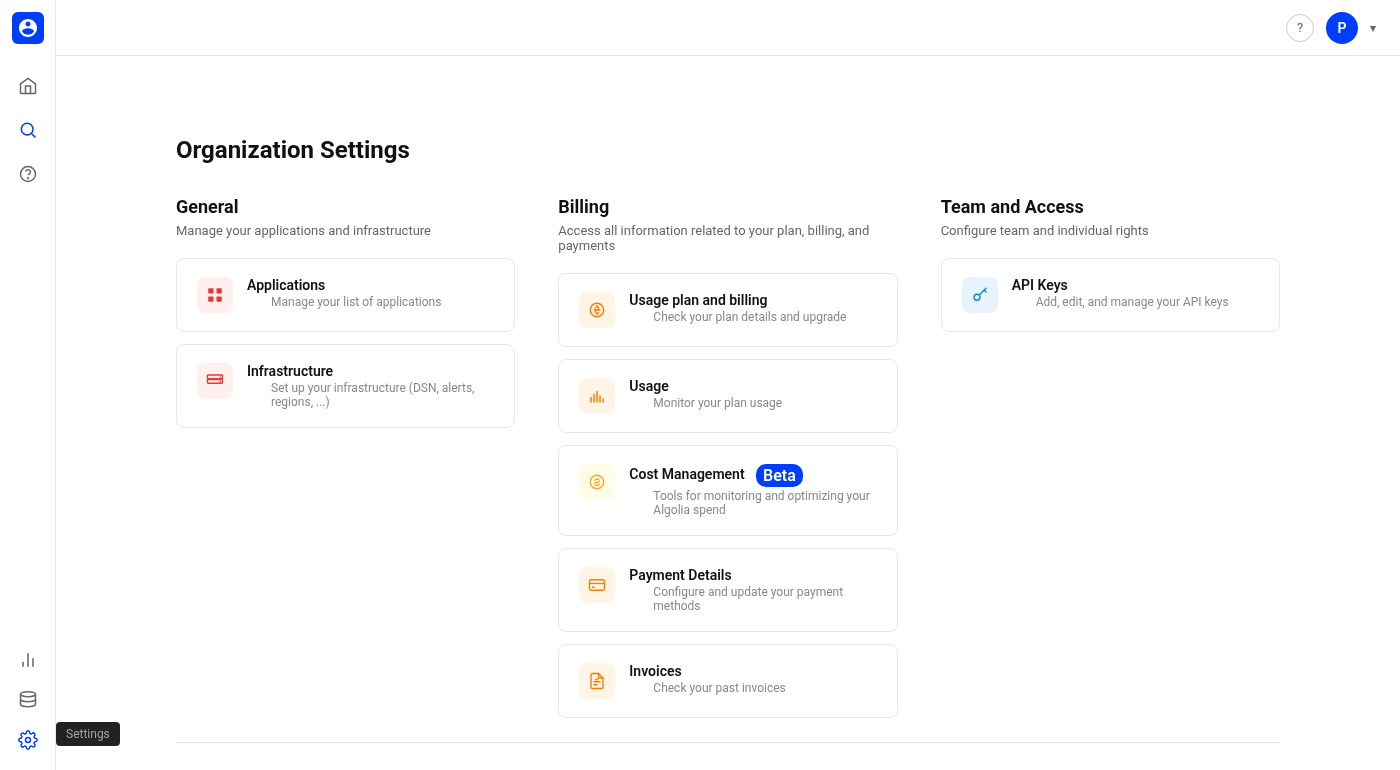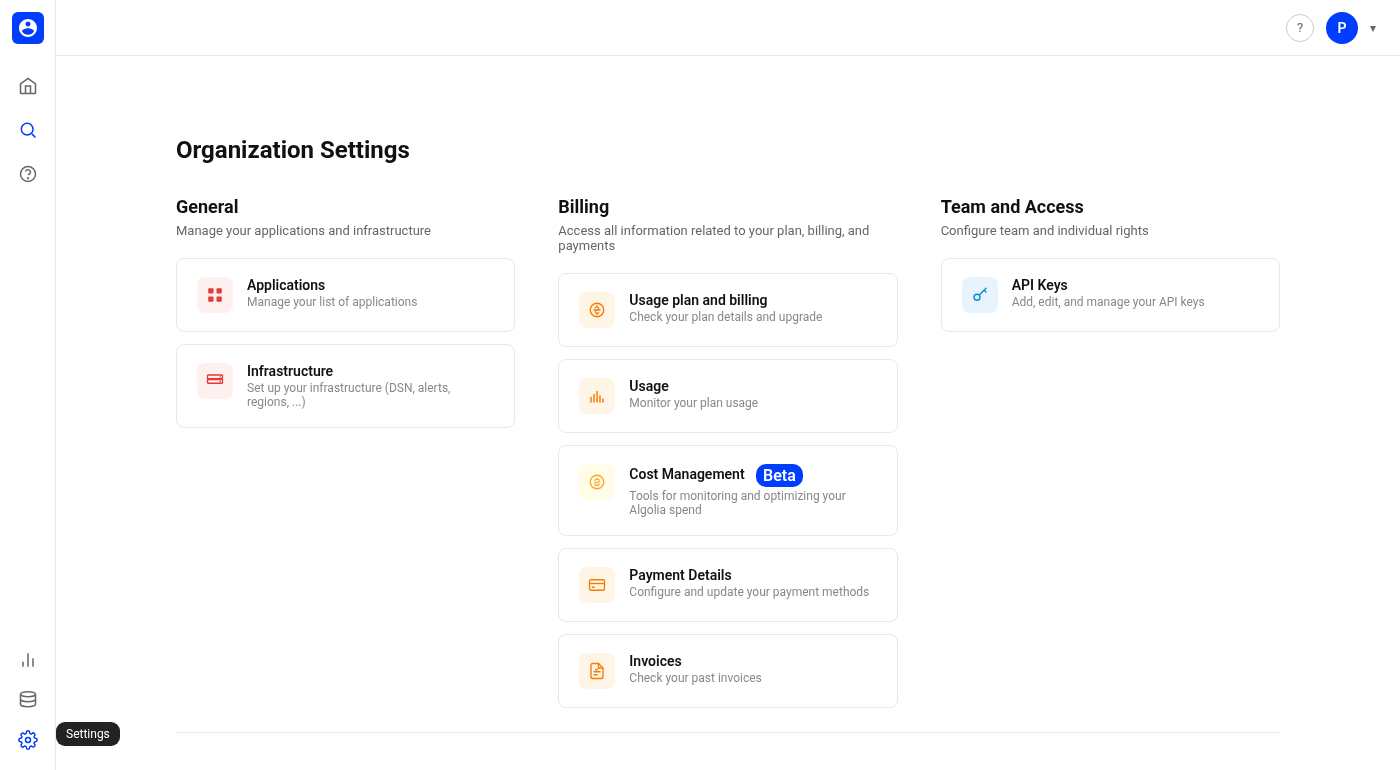--- a/index.html
+++ b/index.html
@@ -164,20 +164,21 @@
     .card-text {}
     .card-title {
       font-size: 14px;
       font-weight: 600;
       color: #111;
       margin-bottom: 2px;
     }
     .card-desc {
       font-size: 12px;
       color: #888;
+      margin-left: 24px;
     }
 
     .beta-badge {
       display: inline-block;
       background: #003dff;
       color: #fff;
       font-size: 16px;
       font-weight: 600;
       padding: 2px 7px;
       border-radius: 10px;
@@ -199,24 +200,24 @@
       color: #111;
       margin-bottom: 32px;
     }
 
     
     .tooltip {
       position: fixed;
       bottom: 24px;
       left: 56px;
       background: #222;
-      color: #ffffff;
+      color: #a3a3a3;
       font-size: 12px;
       padding: 5px 10px;
-      border-radius: 9px;
+      border-radius: 4px;
       pointer-events: none;
       z-index: 200;
     }
 
     
     svg { display: block; }
   </style>
 </head>
 <body>
 

